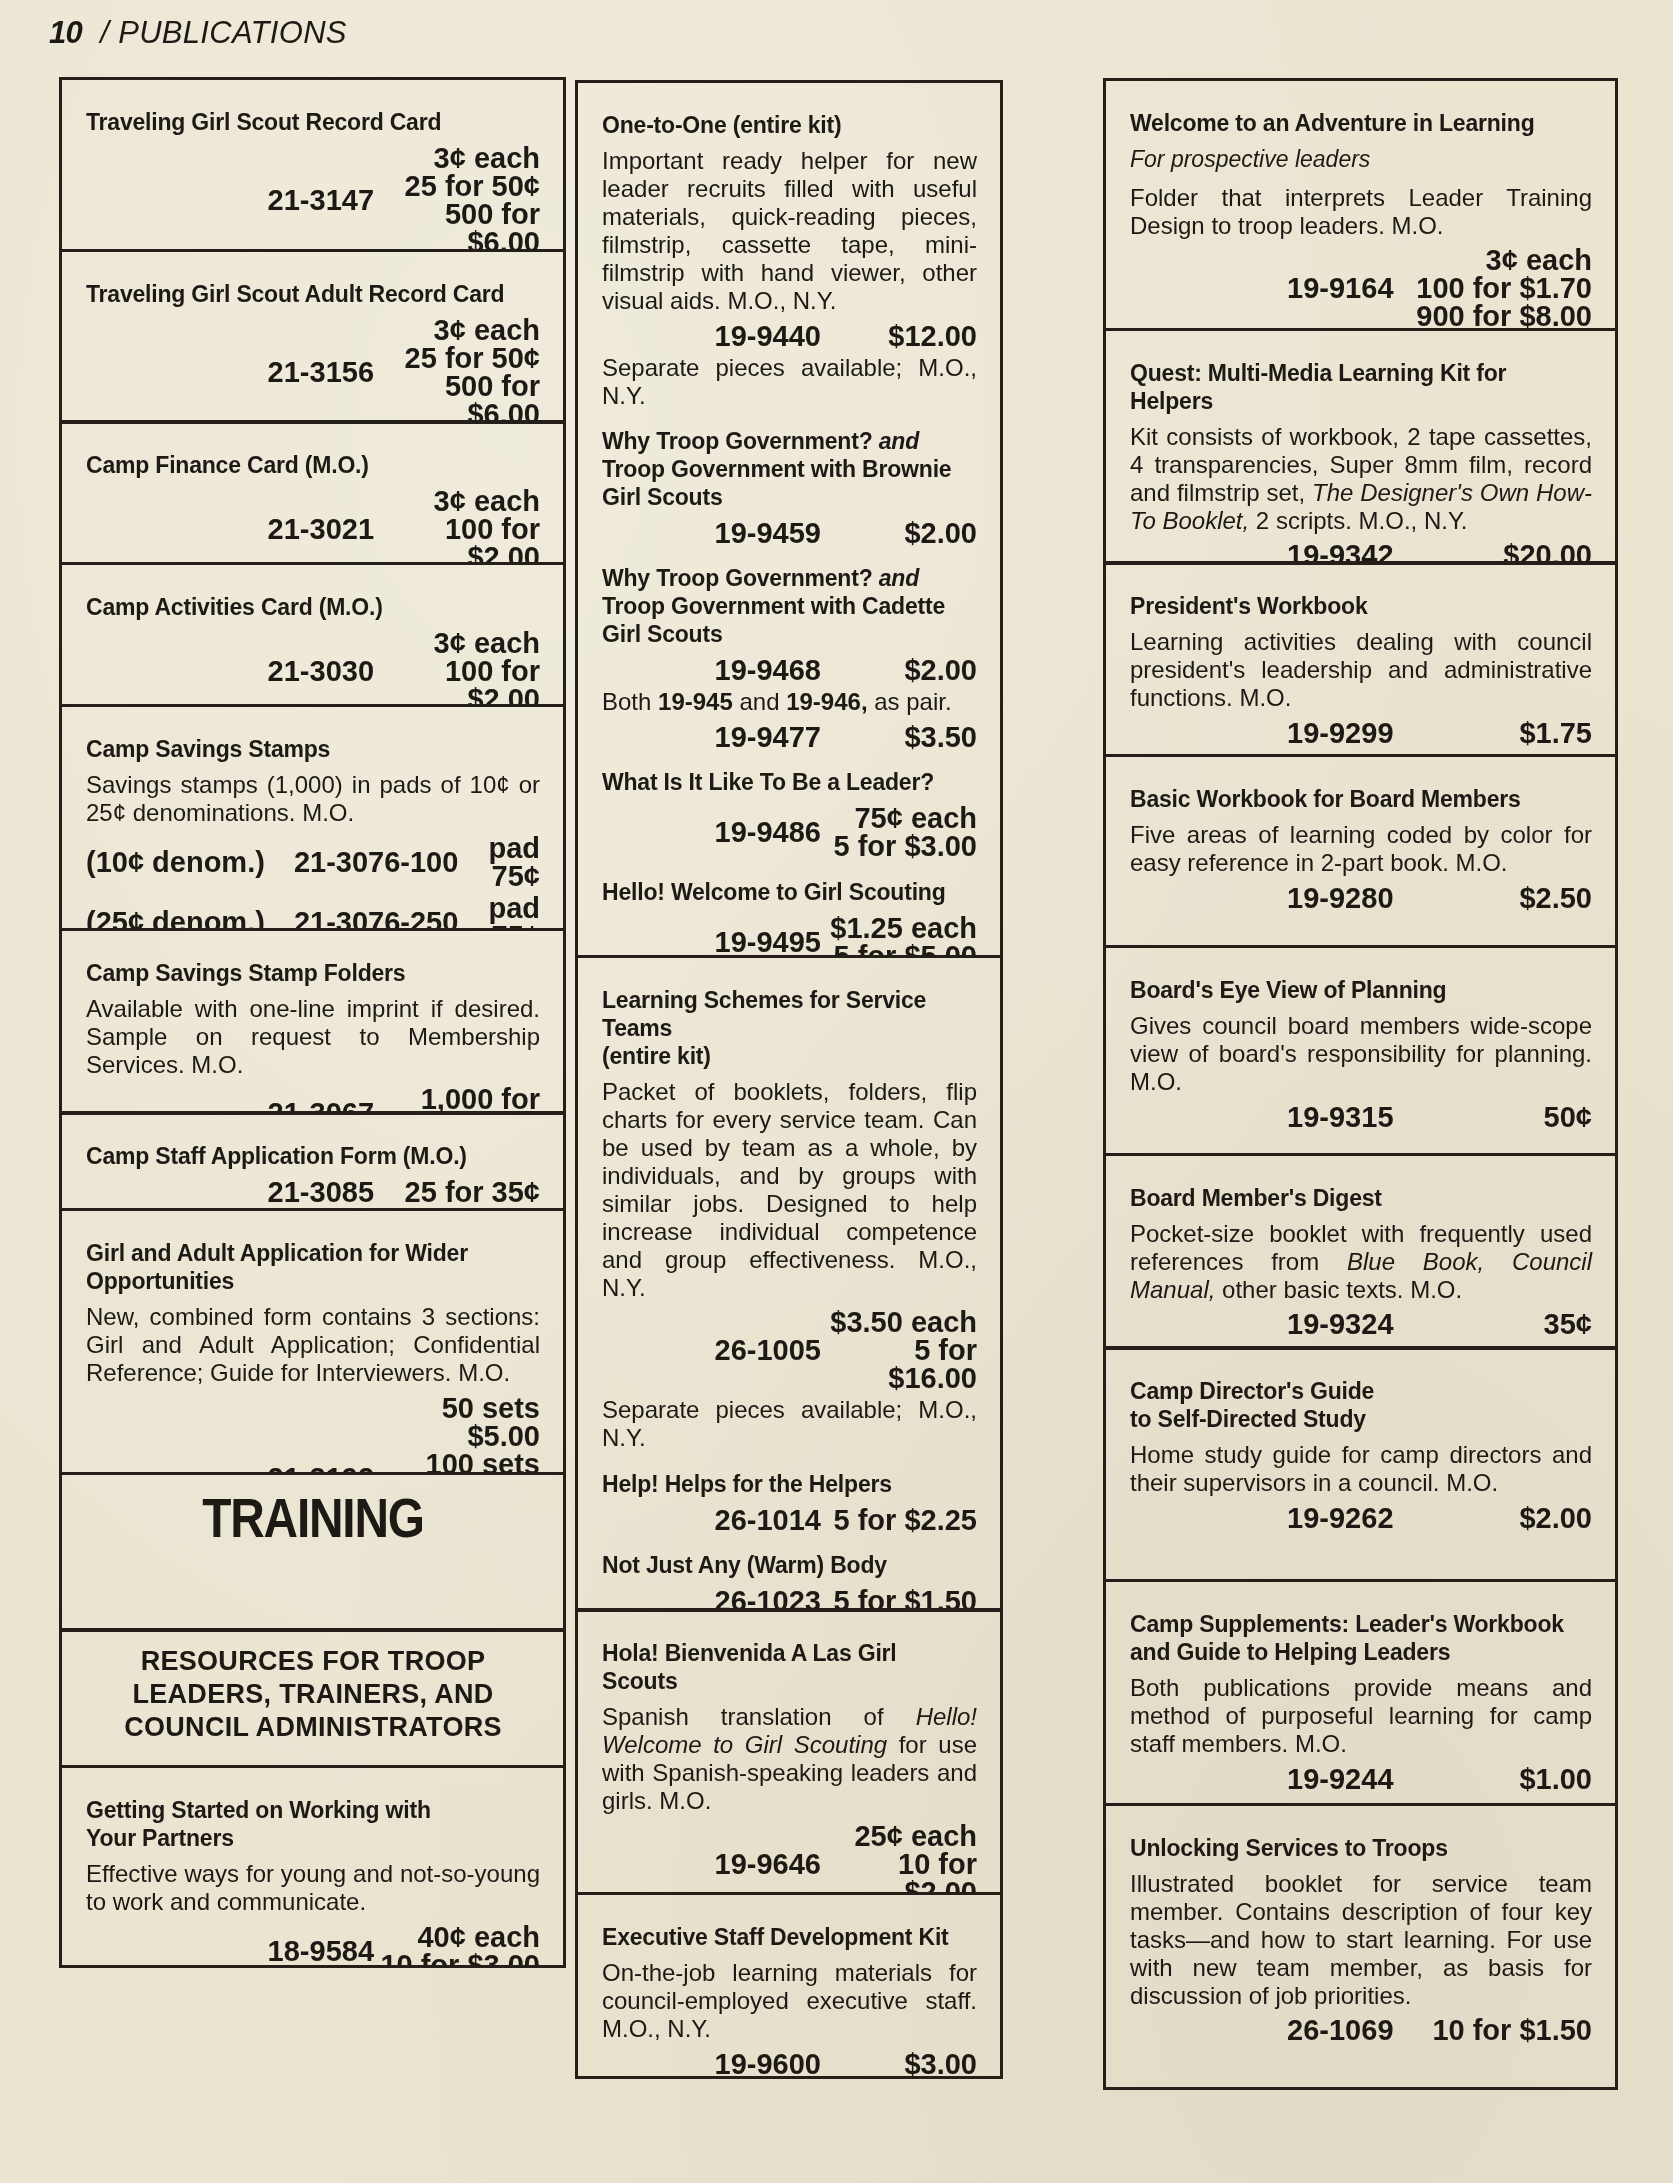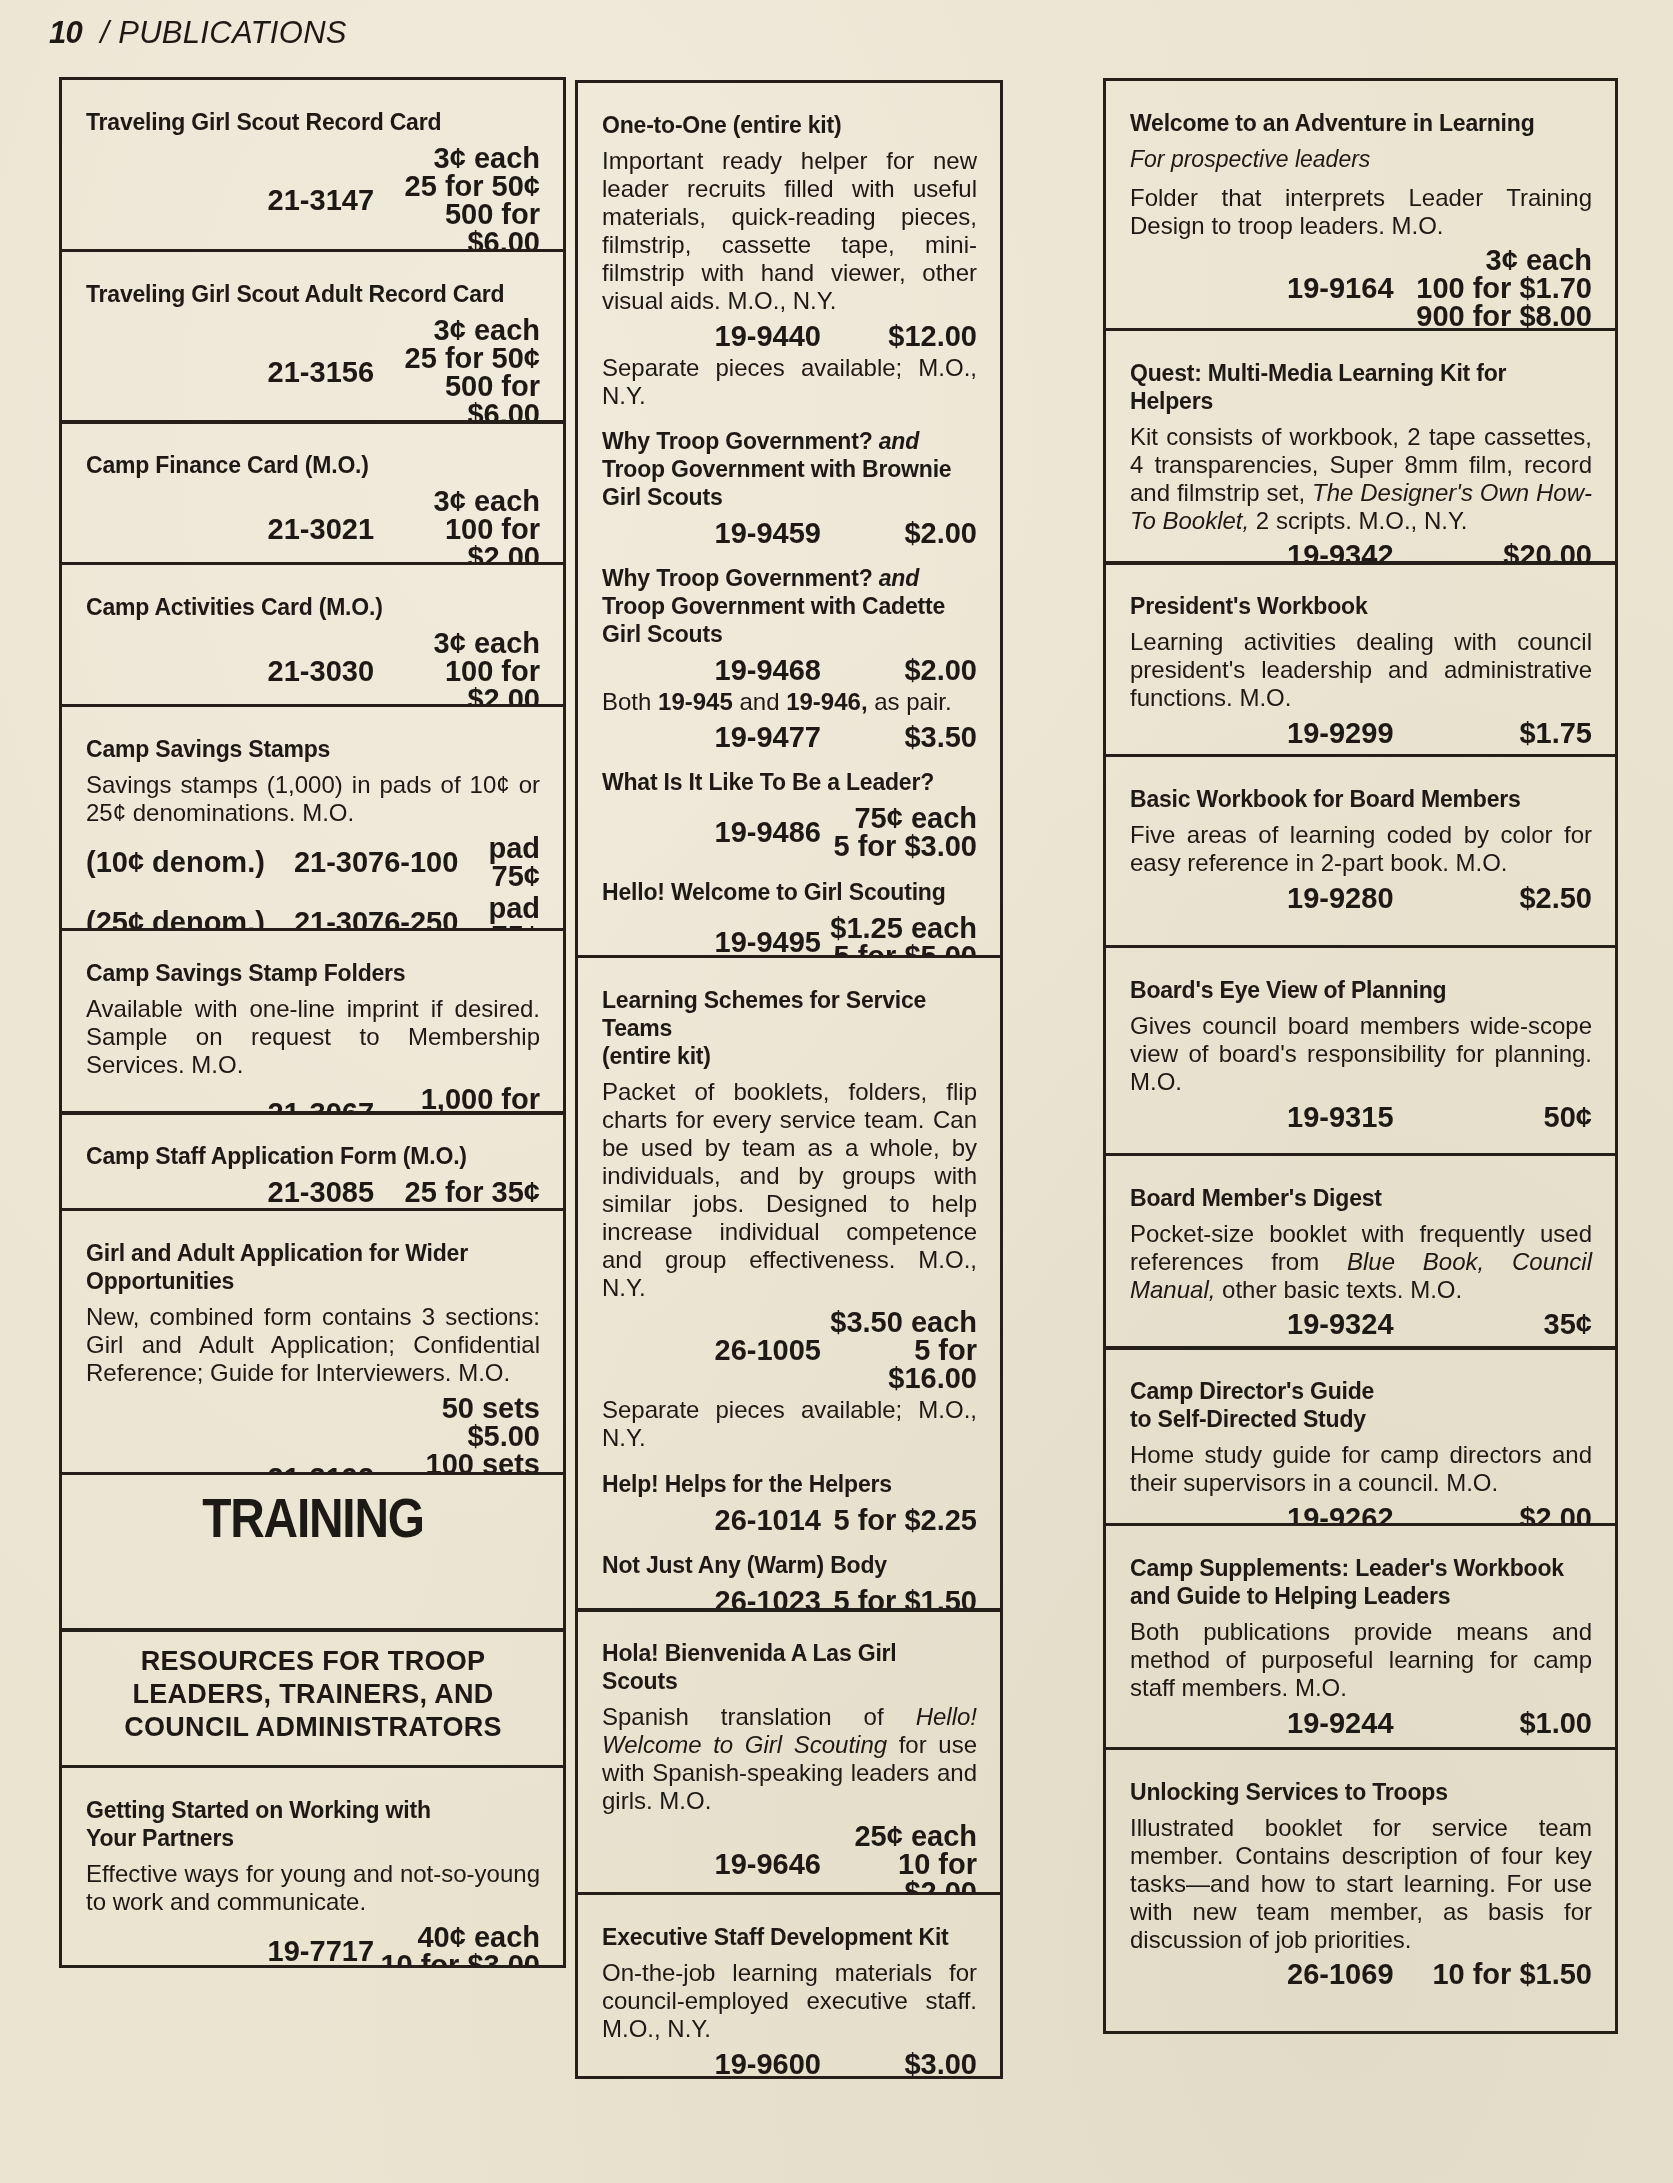--- a/index.html
+++ b/index.html
@@ -179,21 +179,21 @@
         <div class="box centered" style="height: 160px;">
           <div class="b-big">TRAINING</div>
         </div>
         <div class="box centered" style="height: 140px;">
           <div class="b-center">RESOURCES FOR TROOP<br>LEADERS, TRAINERS, AND<br>COUNCIL ADMINISTRATORS</div>
         </div>
         <div class="box" style="height: 203px;">
           <div class="b-title">Getting Started on Working with<br>Your Partners</div>
           <div class="b-body">Effective ways for young and not-so-young to work and communicate.</div>
           <div class="pricerow">
-            <span class="pr-code">19-7717</span>
+            <span class="pr-code">18-9584</span>
             <div class="pr-prices">
               <div class="pr-line">40¢ each</div>
               <div class="pr-line">10 for $3.00</div>
             </div>
           </div>
         </div>
       </div>
       <div class="column col-1" style="left: 575px; top: 80px; width: 428px;">
         <div class="box" style="height: 878px;">
           <div class="b-title">One-to-One (entire kit)</div>
@@ -370,21 +370,21 @@
         <div class="box" style="height: 197px;">
           <div class="b-title">Board Member's Digest</div>
           <div class="b-body">Pocket-size booklet with frequently used references from <i>Blue Book, Council Manual,</i> other basic texts. M.O.</div>
           <div class="pricerow">
             <span class="pr-code">19-9324</span>
             <div class="pr-prices">
               <div class="pr-line">35¢</div>
             </div>
           </div>
         </div>
-        <div class="box" style="height: 180px;">
+        <div class="box" style="height: 236px;">
           <div class="b-title">Camp Director's Guide<br>to Self-Directed Study</div>
           <div class="b-body">Home study guide for camp directors and their supervisors in a council. M.O.</div>
           <div class="pricerow">
             <span class="pr-code">19-9262</span>
             <div class="pr-prices">
               <div class="pr-line">$2.00</div>
             </div>
           </div>
         </div>
         <div class="box" style="height: 227px;">

